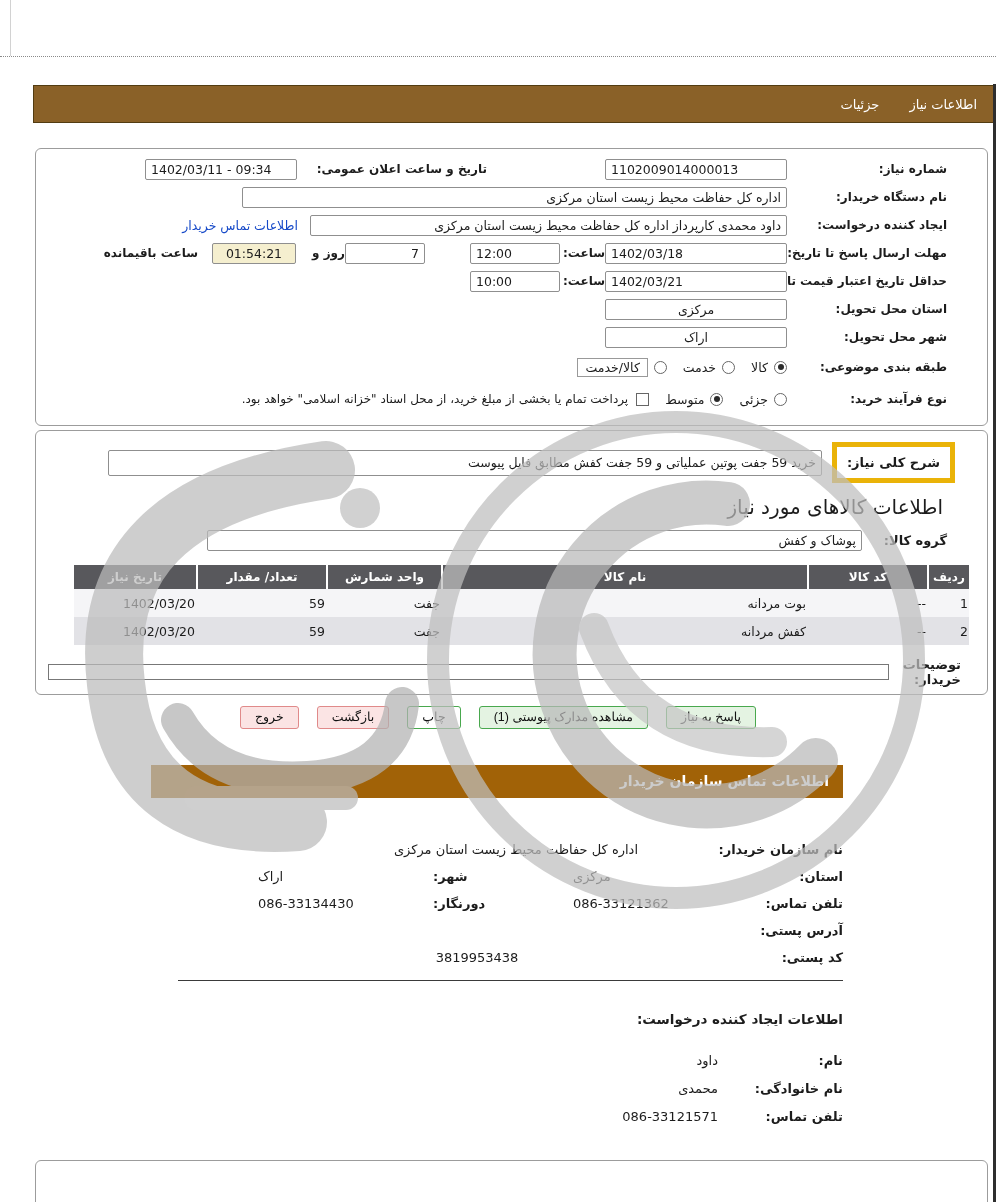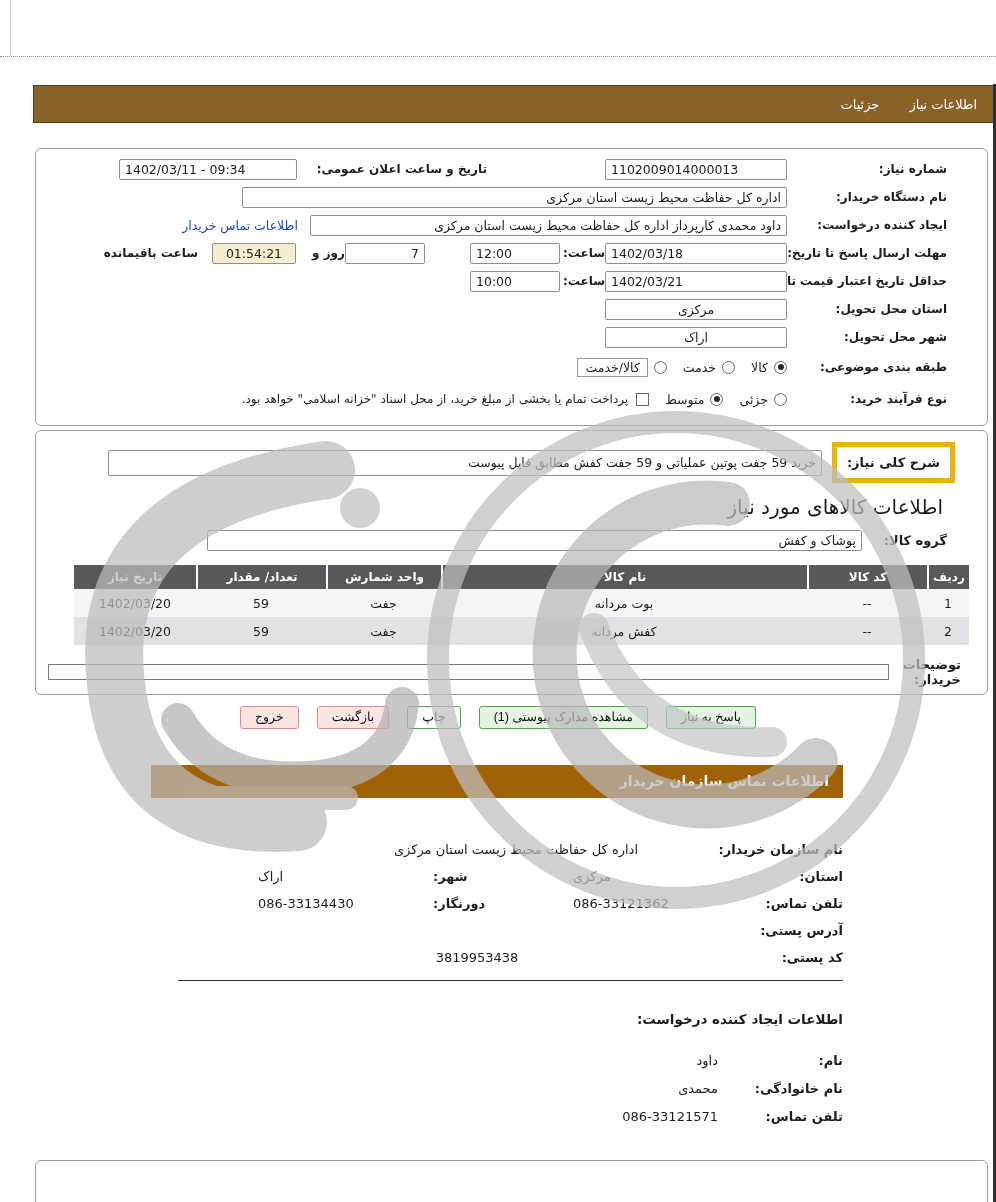--- a/index.html
+++ b/index.html
@@ -27,21 +27,21 @@
 
   
   .frow { display:flex; align-items:center; height:22px; margin-bottom:6px; padding-right:28px; }
   .lbl  { font-weight:bold; font-size:12px; flex:0 0 auto; white-space:nowrap; }
   .inp  { border:1px solid #8f8f8f; background:#fff; height:21px; line-height:19px; padding:0 5px;
           overflow:hidden; white-space:nowrap; flex:0 0 auto; border-radius:2px; font-size:12.5px; }
   .ltr  { direction:ltr; text-align:left; }
   .ctr  { text-align:center; }
   .hl   { background:#f5efcf; }
   .w45{width:45px} .w80{width:80px} .w84{width:84px}
-  .w90{width:90px} .w160{width:160px} .w178{width:178px} .w182{width:182px} .w190{width:190px}
+  .w90{width:90px} .w160{width:160px} .w178{width:152px} .w182{width:182px} .w190{width:190px}
   .w477{width:477px} .w545{width:545px} .w655{width:655px}
   .gap4{flex:0 0 4px} .gap45{flex:0 0 45px} .gap118{flex:0 0 118px}
   .link { color:#1649c8; cursor:pointer; margin-right:12px; font-size:12.5px; white-space:nowrap; }
 
   .radio { display:inline-block; width:13px; height:13px; border:1px solid #666; border-radius:50%;
            background:#fff; position:relative; flex:0 0 auto; cursor:pointer; }
   .radio.sel::after { content:""; position:absolute; left:2.5px; top:2.5px; width:6px; height:6px;
            background:#2a2a2a; border-radius:50%; }
   .cbx { display:inline-block; width:13px; height:13px; border:1px solid #666; background:#fff;
          flex:0 0 auto; cursor:pointer; }
@@ -54,21 +54,21 @@
   .desc-lbl { font-weight:bold; border:5px solid #eab308; padding:8px 10px; margin-left:10px;
               font-size:13px; white-space:nowrap; }
   .desc-inp { width:714px; height:26px; line-height:24px; }
   .sec-head { font-weight:normal; font-size:20px; margin:2px 32px 10px 0; }
   .glbl { font-weight:bold; font-size:13px; width:85px; flex:0 0 auto; }
   table.goods { border-collapse:separate; border-spacing:0; width:895px; margin:14px 6px 0 0;
                 font-size:12.5px; direction:rtl; }
   table.goods th { background:#58585c; color:#fff; font-weight:bold; height:24px; text-align:center;
                    font-size:12px; border-left:2px solid #fff; }
   table.goods th:last-child { border-left:none; }
-  table.goods td { height:28px; text-align:center; }
+  table.goods td { height:28px; text-align:right; }
   tr.r1 td { background:#f5f5f7; }
   tr.r2 td { background:#e2e2e6; }
   .c-row{width:42px} .c-code{width:120px} .c-name{width:366px} .c-unit{width:115px}
   .c-qty{width:130px} .c-date{width:122px}
   .notes-row { display:flex; align-items:center; margin-top:12px; padding-right:14px; }
   .notes-lbl { font-weight:bold; font-size:13px; line-height:15px; width:64px; flex:0 0 auto;
                text-align:right; margin-left:8px; }
   .notes-inp { flex:1; height:16px; border:1px solid #777; background:#fff; }
 
   

